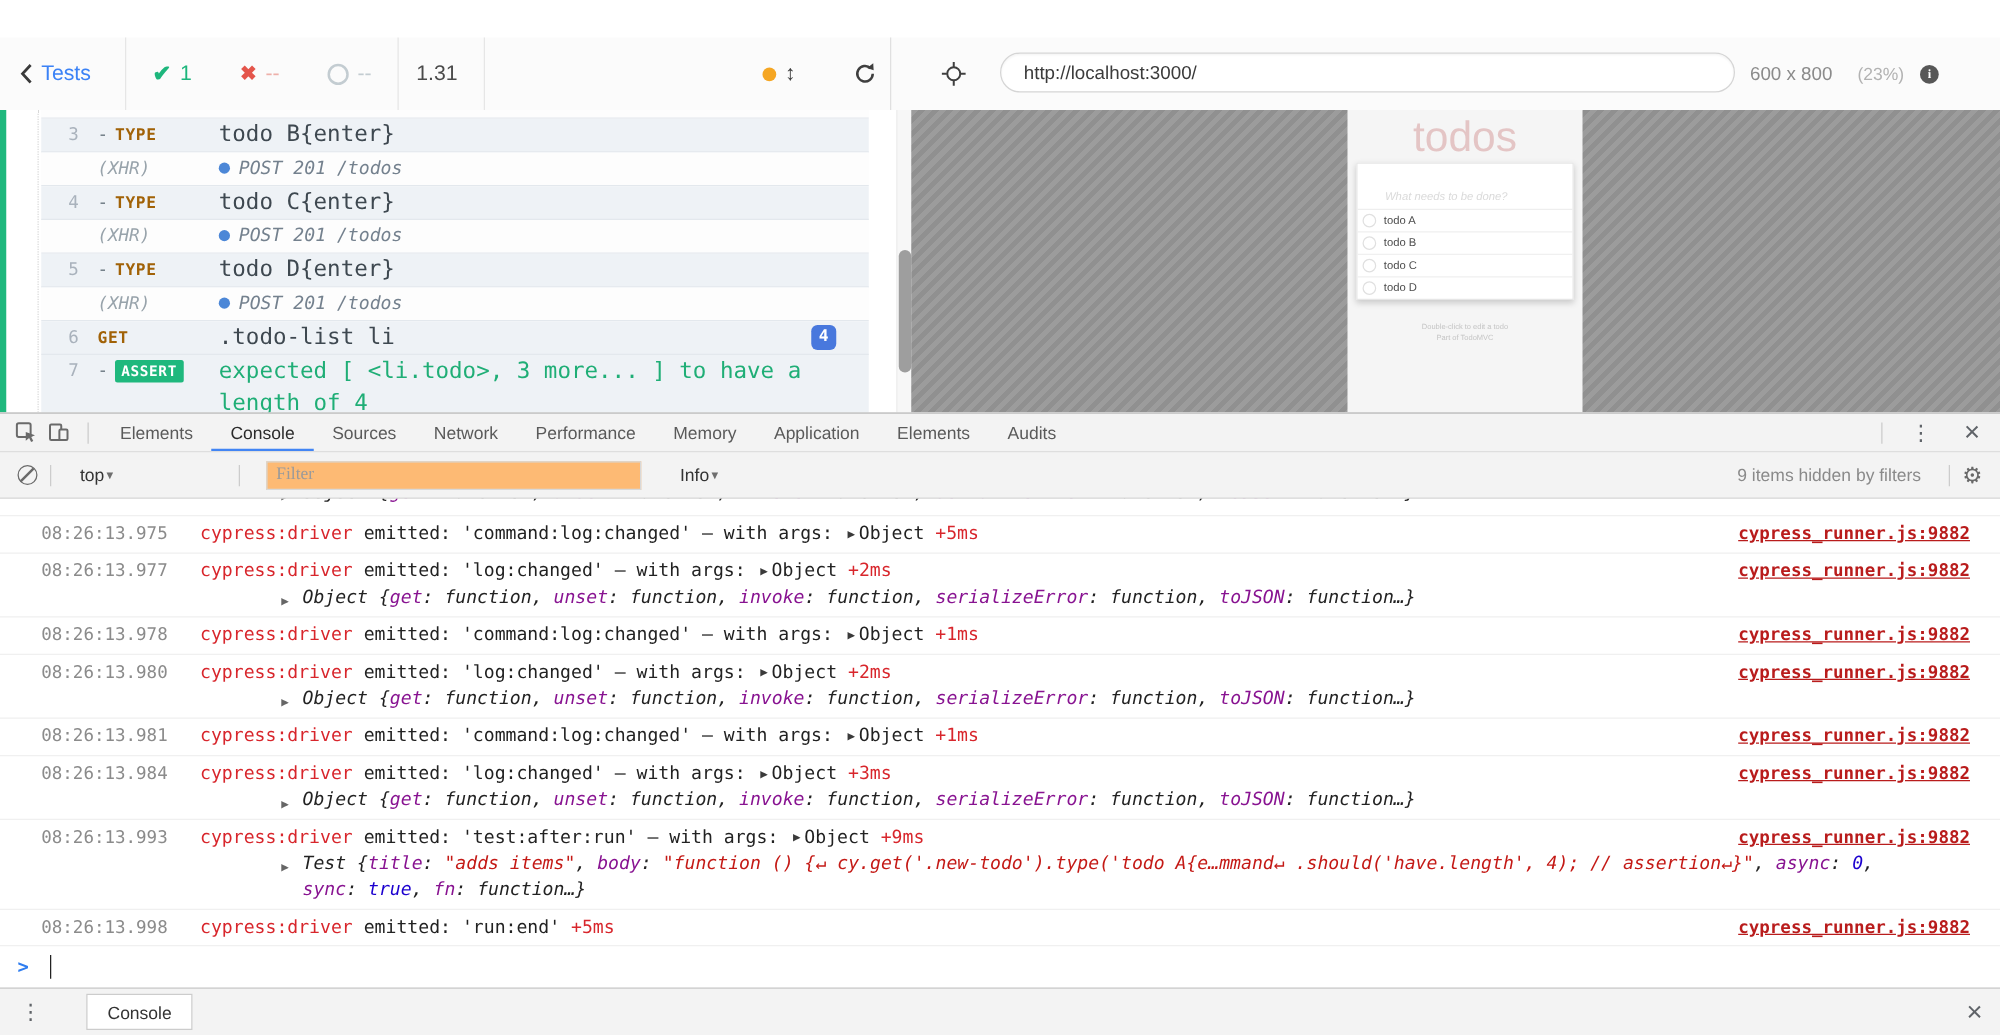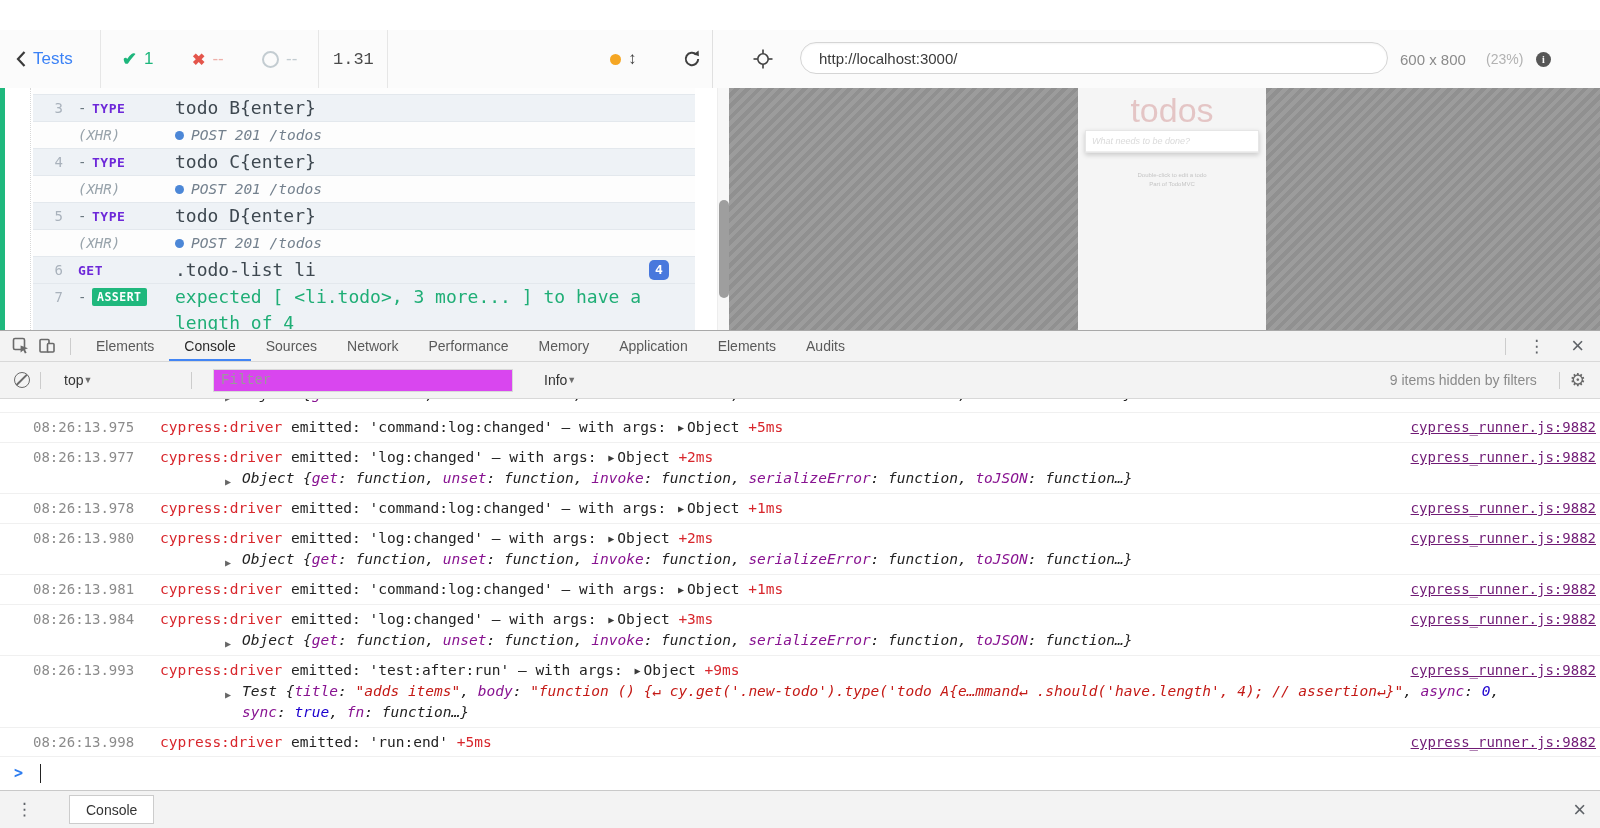--- a/index.html
+++ b/index.html
@@ -21,21 +21,21 @@
   .cheader .vsep{position:absolute;top:0;bottom:0;width:1px;background:#e6e6e6;}
   .hitem{position:absolute;top:0;height:58px;display:flex;align-items:center;gap:7px;}
   .back{left:16px;font-size:17px;color:#3b82f6;}
   .stat{font-size:17px;}
   .pass{left:122px;color:#1db67c;}
   .checkmark{font-size:18px;font-weight:bold;color:#1db67c;}
   .fail{left:192px;color:#eeb0aa;}
   .xmark{font-size:16px;font-weight:bold;color:#e4554b;}
   .pend{left:262px;color:#c3ccd1;}
   .pendcircle{width:13px;height:13px;border:2px solid #c3ccd1;border-radius:50%;}
-  .duration{left:333px;font-size:17px;color:#4a4a4a;font-family:Liberation Mono, monospace;}
+  .duration{left:333px;font-size:17px;color:#4a4a4a;}
   .snapdot{left:610px;}
   .orangedot{width:11px;height:11px;border-radius:50%;background:#f5a623;}
   .updown{font-size:17px;color:#3f3f3f;font-weight:bold;}
   .refresh{left:682px;}
   .crosshair{left:752px;}
   .urlbar{position:absolute;left:800px;top:12px;width:588px;height:32px;border:1px solid #d5d5d5;
     border-radius:17px;background:#fff;box-shadow:inset 0 1px 2px rgba(0,0,0,.05);
     font-size:15px;color:#3b3b3b;line-height:32px;padding-left:18px;box-sizing:border-box;}
   .vpsize{left:1400px;font-size:15px;color:#8b8b8b;}
   .vpscale{left:1486px;font-size:14px;color:#b2b2b2;}
@@ -53,42 +53,42 @@
   .crow.xhr{background:#fdfdfd;}
   .crow.assert{height:56px;border-bottom:none;}
   .crow.clipped{height:6px;}
   .rowin{position:absolute;left:0;right:0;top:0;height:26px;}
   .crow.assert .rowin{height:56px;}
   .crow.clipped .rowin{top:-21px;}
   .num{position:absolute;left:8px;top:0;width:22px;text-align:right;line-height:26px;
     font-size:14px;color:#a9b2bc;}
   .dash{position:absolute;left:45px;top:0;line-height:26px;font-size:14px;color:#6b7880;}
   .method{position:absolute;left:59px;top:0;line-height:27px;font-size:13px;font-weight:bold;
-    letter-spacing:.5px;color:#6d28d9;}
+    letter-spacing:.5px;color:#a16207;}
   .method.nodash{left:45px;}
   .ctext{position:absolute;left:142px;top:0;line-height:26px;font-size:18px;color:#3e4850;}
   .ctext.green{color:#1fae76;line-height:26px;width:490px;white-space:normal;}
   .xlabel{position:absolute;left:45px;top:0;line-height:26px;font-size:14px;font-style:italic;color:#98a3ab;}
   .xhrtext{font-style:italic;color:#74818e;font-size:14.5px;}
   .bluedot{display:inline-block;width:9px;height:9px;border-radius:50%;background:#4c87d7;margin-right:7px;}
   .abadge{position:absolute;left:59px;top:4px;background:#1fb87d;color:#fff;font-size:11.5px;
     font-weight:bold;padding:2px 5px;border-radius:2px;letter-spacing:.5px;}
   .countbadge{position:absolute;right:26px;top:3px;width:20px;height:20px;background:#4878dd;
     border-radius:5px;color:#fff;font-size:13px;font-weight:bold;text-align:center;line-height:20px;}
   .rscroll{position:absolute;left:717px;top:0;bottom:0;width:12px;background:#f7f7f7;border-left:1px solid #ededed;}
   .rthumb{position:absolute;left:1px;top:112px;width:10px;height:98px;background:#9e9e9e;border-radius:5px;}
   
   .aut{position:absolute;left:729px;top:0;bottom:0;right:0;
     background:repeating-linear-gradient(135deg,#9c9c9c 0 4px,#909090 4px 8px);}
   .aut-page{position:absolute;left:349px;top:0;bottom:0;width:188px;background:#f5f5f5;}
   .app-title{margin-top:2px;text-align:center;font-size:34px;font-weight:200;
     color:rgba(175,47,47,.24);line-height:40px;}
   .tcard{margin:0 7px;background:#fff;border:1px solid #e6e6e6;box-shadow:0 2px 5px rgba(0,0,0,.18);}
   .tinput{height:20px;border-bottom:1px solid #eee;font-size:9px;font-style:italic;
-    color:#dadada;line-height:20px;padding-left:6px;}
+    color:#dadada;line-height:20px;padding-left:22px;margin-top:16px;}
   .titem{position:relative;height:17px;border-bottom:1px solid #f0f0f0;}
   .titem:last-child{border-bottom:none;}
   .tcircle{position:absolute;left:4px;top:3px;width:9px;height:9px;border:1px solid #e0e0e0;border-radius:50%;}
   .tlabel{position:absolute;left:21px;top:0;line-height:17px;font-size:9px;color:#4d4d4d;}
   .tfoot{margin-top:18px;text-align:center;font-size:6px;color:#c5c5c5;line-height:9px;}
   
   .devtools{position:absolute;top:330px;left:0;right:0;bottom:0;background:#fff;border-top:1px solid #a8a8a8;}
   .dt-tabbar{position:absolute;top:0;left:0;right:0;height:30px;background:#f3f3f3;
     border-bottom:1px solid #d8d8d8;display:flex;align-items:center;}
   .dt-iconbtn{display:flex;align-items:center;justify-content:center;width:26px;height:26px;}
@@ -102,33 +102,33 @@
     border-bottom:1px solid #d8d8d8;display:flex;align-items:center;}
   .clearicon{position:relative;width:14px;height:14px;border:1.6px solid #6a6a6a;border-radius:50%;
     margin-left:14px;}
   .clearicon::after{content:"";position:absolute;left:-1px;top:5.5px;width:15px;height:1.6px;
     background:#6a6a6a;transform:rotate(-45deg);}
   .dropdown{display:flex;align-items:center;padding:0 9px;
     font-size:14px;color:#333;}
   .ctxdrop{width:108px;margin-left:4px;}
   .lvldrop{width:86px;margin-left:22px;}
   .caret{font-size:9px;color:#6e6e6e;}
-  .filter{width:300px;height:23px;margin-left:11px;border:1px solid #d8d8d8;background:#d946ef;
-    font-size:14px;color:#333;padding:0 7px;box-sizing:border-box;font-family:Liberation Mono, monospace;}
+  .filter{width:300px;height:23px;margin-left:11px;border:1px solid #d8d8d8;background:#fdba74;
+    font-size:14px;color:#333;padding:0 7px;box-sizing:border-box;font-family:Liberation Serif, serif;}
   .filter::placeholder{color:#9a9a9a;}
   .hiddennote{font-size:14px;color:#8a8a8a;margin-right:12px;}
   .gear{font-size:18px;color:#696969;margin-right:14px;}
   
   .dt-console{position:absolute;top:68px;bottom:37px;left:0;right:0;overflow:hidden;
     font-family:"DejaVu Sans Mono",monospace;font-size:14.5px;}
   .centry{position:relative;padding:4px 0 4px 160px;border-top:1px solid #f0f0f0;line-height:20px;color:#222;}
   .centry.clipped{height:13px;padding:0 0 0 160px;border-top:none;overflow:hidden;}
   .centry.clipped .cpreview{margin-top:-15px;}
   .cts{position:absolute;left:33px;top:4px;color:#8b8b8b;font-size:14px;}
-  .clink{position:absolute;right:4px;top:4px;color:#701a75;text-decoration:underline;font-size:14px;}
+  .clink{position:absolute;right:24px;top:4px;color:#b91c1c;text-decoration:underline;font-size:14px;font-weight:bold;}
   .cpreview{position:relative;margin-left:65px;padding-left:17px;font-style:italic;line-height:21px;}
   .ptri{position:absolute;left:0;top:3px;font-size:10px;color:#666;font-style:normal;}
   .pline{white-space:nowrap;}
   .seg-red{color:#d8262c;}
   .seg-plain{color:#222;}
   .seg-tri{color:#3a3a3a;font-size:10px;padding:0 3px;vertical-align:1px;}
   .seg-key{color:#881391;}
   .seg-obj{color:#222;}
   .seg-str{color:#c41a16;}
   .seg-num{color:#1c00cf;}
@@ -274,20 +274,38 @@
         </div>
       </div>
     <div class="rscroll">
       <div class="rthumb"></div>
     </div>
     <div class="aut">
       <div class="aut-page">
         <div class="app-title">todos</div>
         <div class="tcard">
           <div class="tinput">What needs to be done?</div>
+          <div>
+              <div class="titem">
+                <span class="tcircle"></span>
+                <span class="tlabel">todo A</span>
+              </div>
+              <div class="titem">
+                <span class="tcircle"></span>
+                <span class="tlabel">todo B</span>
+              </div>
+              <div class="titem">
+                <span class="tcircle"></span>
+                <span class="tlabel">todo C</span>
+              </div>
+              <div class="titem">
+                <span class="tcircle"></span>
+                <span class="tlabel">todo D</span>
+              </div>
+            </div>
         </div>
         <div class="tfoot">
             <div>Double-click to edit a todo</div>
             <div>Part of TodoMVC</div>
           </div>
       </div>
     </div>
   </div>
 
   <div class="devtools">

